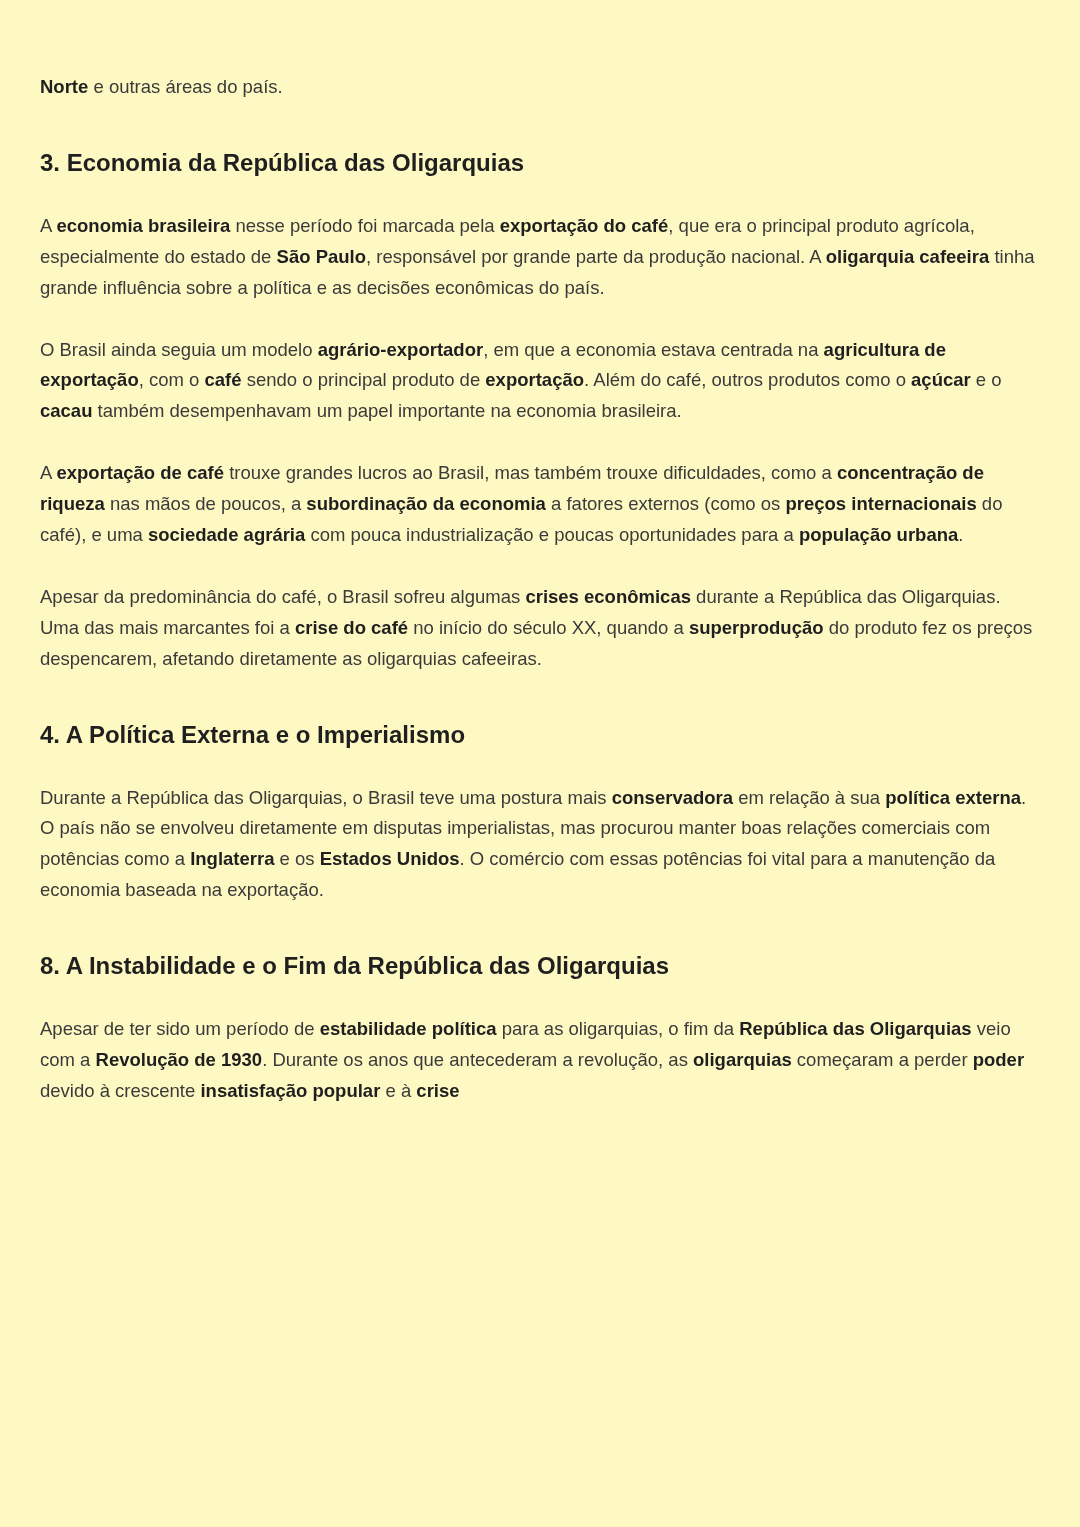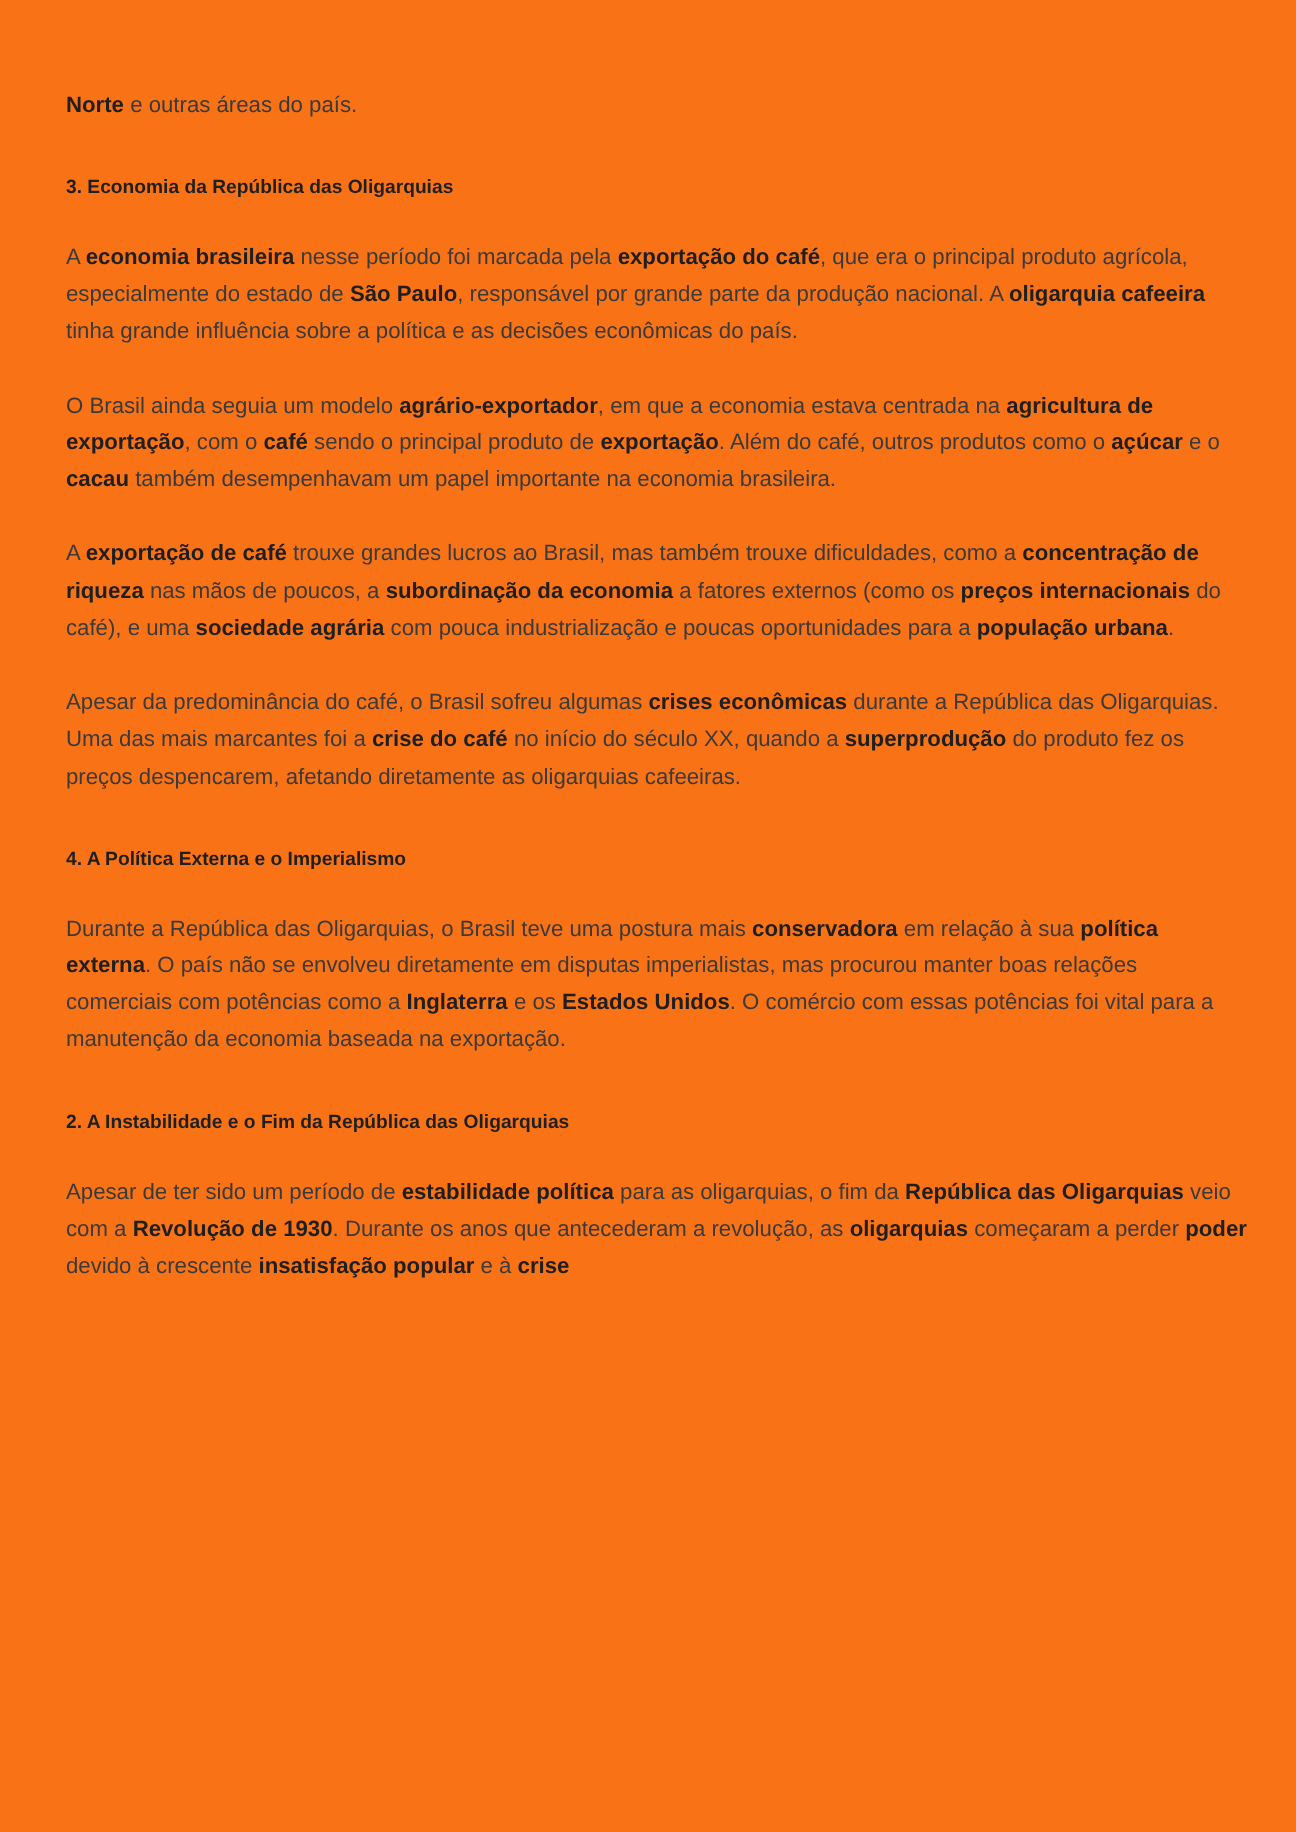--- a/index.html
+++ b/index.html
@@ -5,39 +5,39 @@
   html, body {
     margin: 0;
     padding: 0;
     background: #ffffff;
   }
   .page {
     width: 1080px;
     min-height: 1527px;
     box-sizing: border-box;
     margin: 0 auto;
-    padding: 72px 40px 20px 55px;
-    background: #f97316;
+    padding: 72px 40px 20px 40px;
+    background: #fef9c3;
     font-family: "Liberation Sans", sans-serif;
     color: #3a3a3a;
     overflow: hidden;
   }
   .doc-paragraph {
     font-size: 18.5px;
     line-height: 1.67;
     margin: 0 0 31px 0;
     color: #3a3a3a;
   }
   .doc-paragraph strong,
   .doc-heading strong {
     color: #1f1f1f;
     font-weight: 700;
   }
   .doc-heading {
-    font-size: 16px;
+    font-size: 24px;
     line-height: 1.5;
     font-weight: 700;
     color: #1f1f1f;
     margin: 42px 0 30px 0;
   }
   .doc-block:first-child {
     margin-top: 0;
   }
 </style>
 </head>
@@ -46,16 +46,16 @@
 <div class="page">
   <div>
       <p class="doc-block doc-paragraph"><strong>Norte</strong><span> e outras áreas do país.</span></p>
       <h2 class="doc-block doc-heading"><strong>3. Economia da República das Oligarquias</strong></h2>
       <p class="doc-block doc-paragraph"><span>A </span><strong>economia brasileira</strong><span> nesse período foi marcada pela </span><strong>exportação do café</strong><span>, que era o principal produto agrícola, especialmente do estado de </span><strong>São Paulo</strong><span>, responsável por grande parte da produção nacional. A </span><strong>oligarquia cafeeira</strong><span> tinha grande influência sobre a política e as decisões econômicas do país.</span></p>
       <p class="doc-block doc-paragraph"><span>O Brasil ainda seguia um modelo </span><strong>agrário-exportador</strong><span>, em que a economia estava centrada na </span><strong>agricultura de exportação</strong><span>, com o </span><strong>café</strong><span> sendo o principal produto de </span><strong>exportação</strong><span>. Além do café, outros produtos como o </span><strong>açúcar</strong><span> e o </span><strong>cacau</strong><span> também desempenhavam um papel importante na economia brasileira.</span></p>
       <p class="doc-block doc-paragraph"><span>A </span><strong>exportação de café</strong><span> trouxe grandes lucros ao Brasil, mas também trouxe dificuldades, como a </span><strong>concentração de riqueza</strong><span> nas mãos de poucos, a </span><strong>subordinação da economia</strong><span> a fatores externos (como os </span><strong>preços internacionais</strong><span> do café), e uma </span><strong>sociedade agrária</strong><span> com pouca industrialização e poucas oportunidades para a </span><strong>população urbana</strong><span>.</span></p>
       <p class="doc-block doc-paragraph"><span>Apesar da predominância do café, o Brasil sofreu algumas </span><strong>crises econômicas</strong><span> durante a República das Oligarquias. Uma das mais marcantes foi a </span><strong>crise do café</strong><span> no início do século XX, quando a </span><strong>superprodução</strong><span> do produto fez os preços despencarem, afetando diretamente as oligarquias cafeeiras.</span></p>
       <h2 class="doc-block doc-heading"><strong>4. A Política Externa e o Imperialismo</strong></h2>
       <p class="doc-block doc-paragraph"><span>Durante a República das Oligarquias, o Brasil teve uma postura mais </span><strong>conservadora</strong><span> em relação à sua </span><strong>política externa</strong><span>. O país não se envolveu diretamente em disputas imperialistas, mas procurou manter boas relações comerciais com potências como a </span><strong>Inglaterra</strong><span> e os </span><strong>Estados Unidos</strong><span>. O comércio com essas potências foi vital para a manutenção da economia baseada na exportação.</span></p>
-      <h2 class="doc-block doc-heading"><strong>2. A Instabilidade e o Fim da República das Oligarquias</strong></h2>
+      <h2 class="doc-block doc-heading"><strong>8. A Instabilidade e o Fim da República das Oligarquias</strong></h2>
       <p class="doc-block doc-paragraph"><span>Apesar de ter sido um período de </span><strong>estabilidade política</strong><span> para as oligarquias, o fim da </span><strong>República das Oligarquias</strong><span> veio com a </span><strong>Revolução de 1930</strong><span>. Durante os anos que antecederam a revolução, as </span><strong>oligarquias</strong><span> começaram a perder </span><strong>poder</strong><span> devido à crescente </span><strong>insatisfação popular</strong><span> e à </span><strong>crise</strong></p>
     </div>
 </div>
 
 </body></html>

